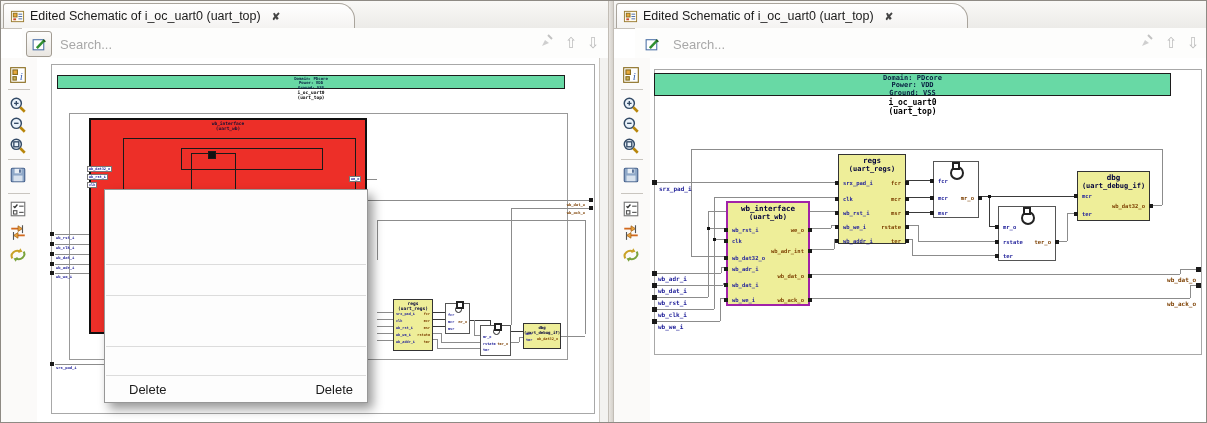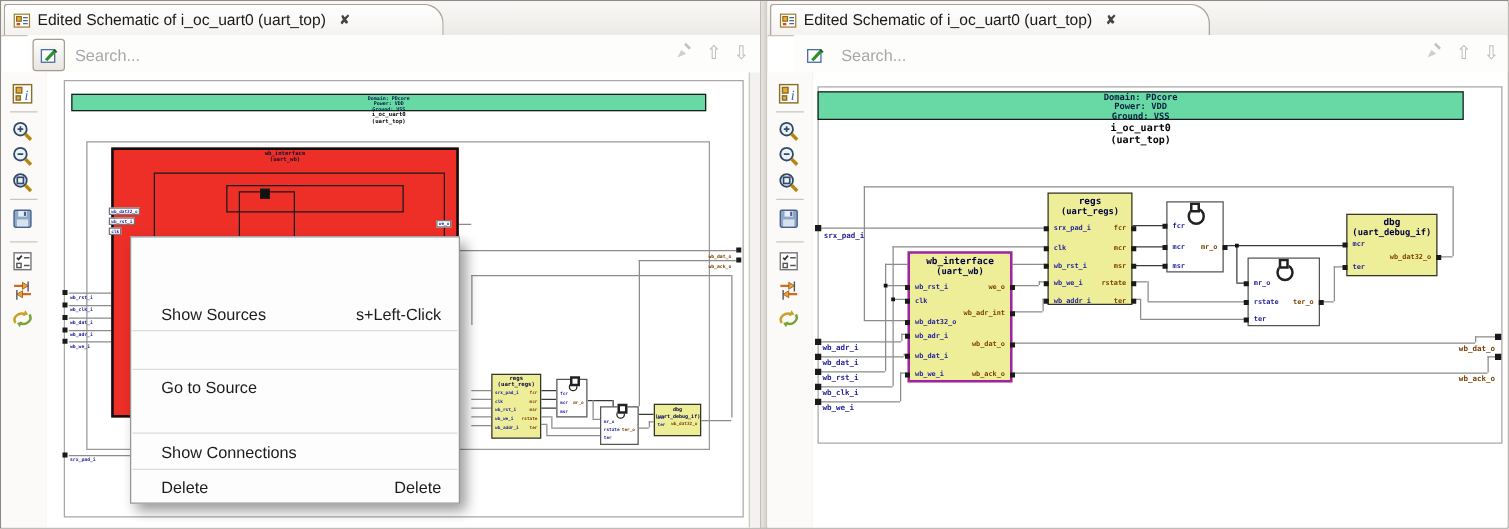--- a/index.html
+++ b/index.html
@@ -504,23 +504,20 @@
       <i class="eps" style="left:2px;top:261px;"></i>
         <div class="ep" style="left:8px;top:265px;">wb_we_i</div>
       <i class="eps" style="left:546px;top:209px;"></i>
         <div class="epo" style="right:10px;top:218px;">wb_dat_o</div>
       <i class="eps" style="left:546px;top:225px;"></i>
         <div class="epo" style="right:10px;top:242px;">wb_ack_o</div>
     </div>
   </div>
 
   <div class="menu">
-    <div class="mi" style="top:50px"><span>Show Sources</span><span class="sc">s+Left-Click</span></div>
     <div class="ms" style="top:74px"></div>
     <div class="ms" style="top:105px"></div>
-    <div class="mi" style="top:108px"><span>Go to Source</span></div>
     <div class="ms" style="top:156px"></div>
-    <div class="mi" style="top:160px"><span>Show Connections</span></div>
     <div class="ms" style="top:185px"></div>
     <div class="mi" style="top:188px"><span>Delete</span><span class="sc">Delete</span></div>
   </div>
 
 </div>
 
 </body></html>

